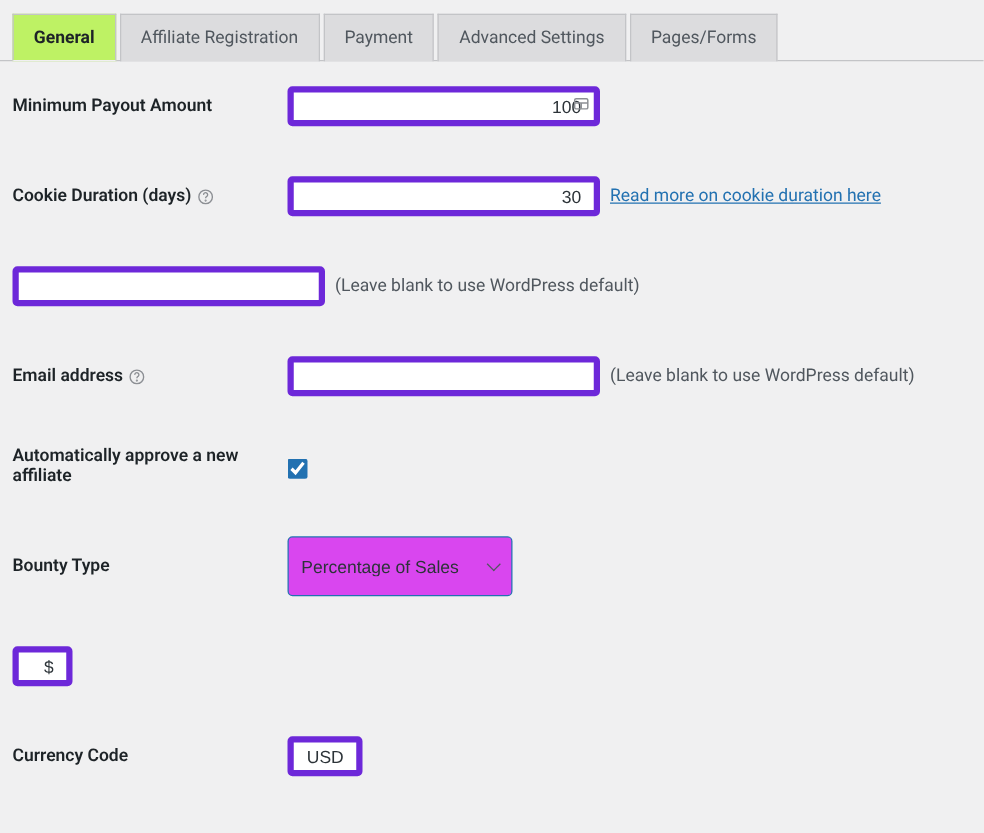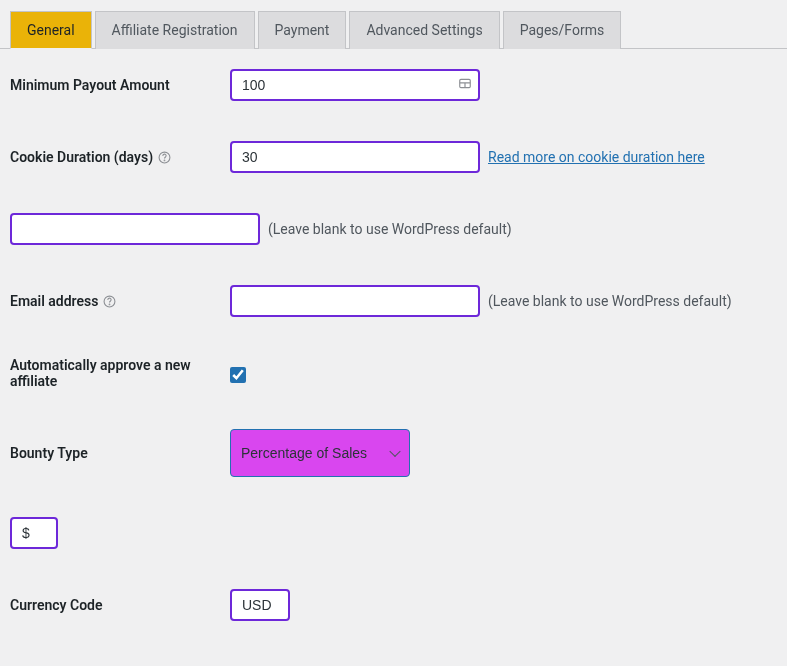--- a/index.html
+++ b/index.html
@@ -27,23 +27,23 @@
       border: 1px solid #c3c4c7;
       border-bottom: none;
       margin-right: 3px;
       cursor: pointer;
       color: #50575e;
       font-size: 14px;
       position: relative;
       top: 1px;
     }
     .tab.active {
-      background: #eab308;
+      background: #bef264;
       border-bottom: 1px solid #f0f0f1;
-      font-weight: 400;
+      font-weight: 700;
       color: #1d2327;
     }
     .form-area {
       padding: 20px 10px 20px 10px;
     }
     .form-row {
       display: flex;
       align-items: center;
       margin-bottom: 40px;
     }
@@ -69,27 +69,28 @@
       height: 14px;
       color: #8c8f94;
       flex-shrink: 0;
     }
     .form-control {
       display: flex;
       align-items: center;
       gap: 8px;
     }
     input[type="text"], input[type="number"] {
-      border: 2px solid #6d28d9;
+      border: 5px solid #6d28d9;
       border-radius: 4px;
       padding: 6px 10px;
       font-size: 14px;
       background: #fff;
       color: #2c3338;
       height: 32px;
+      text-align: right;
     }
     .input-wide {
       width: 250px;
     }
     .input-mid {
       width: 62px;
     }
     .input-small {
       width: 48px;
     }

